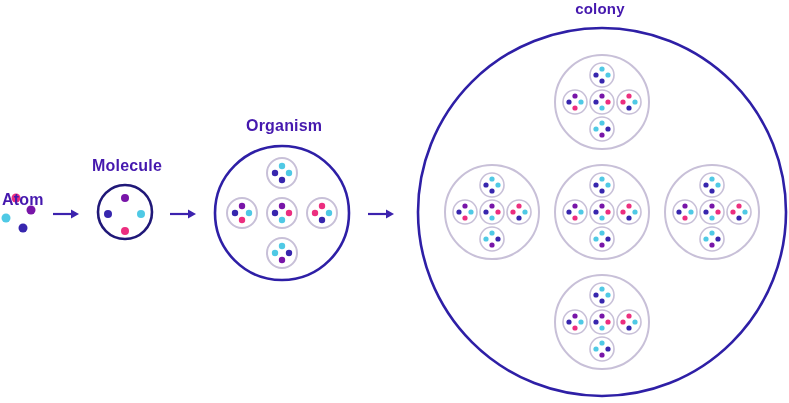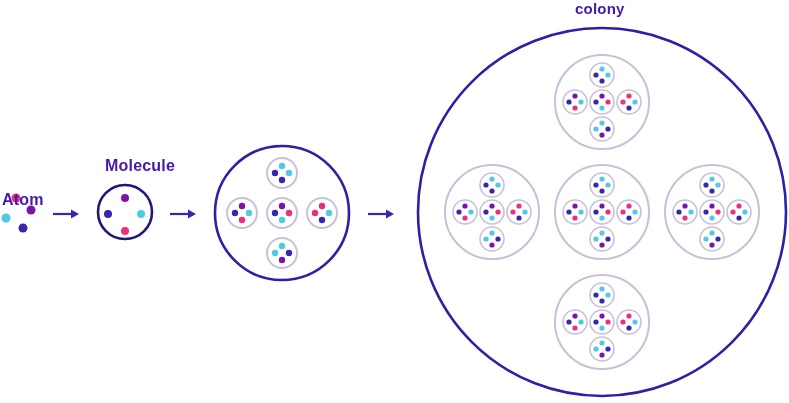--- a/index.html
+++ b/index.html
@@ -13,23 +13,23 @@
   .canvas svg{position:absolute;left:0;top:0;}
   .lvl-label{
     position:absolute;
     font-weight:700;
     font-size:16px;
     letter-spacing:0.2px;
     color:#4518AE;
     white-space:nowrap;
   }
   .lbl-atom{left:2px;top:163px;}
-  .lbl-molecule{left:105px;top:157px;}
+  .lbl-molecule{left:92px;top:157px;}
   .lbl-organism{left:246px;top:117px;text-align:center;width:72px;}
-  .lbl-colony{left:575px;top:0px;width:50px;font-size:15px;}
+  .lbl-colony{left:575px;top:0px;text-align:center;width:50px;font-size:15px;}
 </style>
 </head>
 <body>
 
 <div class="canvas">
   <svg id="diagram-svg" width="789" height="403" viewBox="0 0 789 403">
       <line x1="53" y1="214" x2="73" y2="214" stroke="#3C22AE" stroke-width="2.2"></line>
       <path d="M79 214 L71 209.5 L71 218.5 Z" fill="#3C22AE"></path>
       <line x1="170" y1="214" x2="190" y2="214" stroke="#3C22AE" stroke-width="2.2"></line>
       <path d="M196 214 L188 209.5 L188 218.5 Z" fill="#3C22AE"></path>
@@ -198,14 +198,15 @@
       <circle cx="629" cy="328" r="2.6" fill="#3726AE"></circle>
       <circle cx="602" cy="349" r="12" fill="none" stroke="#C8C0D8" stroke-width="1.6"></circle>
       <circle cx="602" cy="343" r="2.6" fill="#4FC9E5"></circle>
       <circle cx="596" cy="349" r="2.6" fill="#4FC9E5"></circle>
       <circle cx="608" cy="349" r="2.6" fill="#3726AE"></circle>
       <circle cx="602" cy="355" r="2.6" fill="#7815A8"></circle>
     </svg>
 
   <div class="lvl-label lbl-atom" style="color: rgb(69, 24, 174); margin-top: 28px;">Atom</div>
   <div class="lvl-label lbl-molecule" style="color: rgb(69, 24, 174);">Molecule</div>
+  <div class="lvl-label lbl-organism" style="color: rgb(69, 24, 174);">Organism</div>
   <div class="lvl-label lbl-colony" style="color: rgb(69, 24, 174);">colony</div>
 </div>
 
 </body></html>

